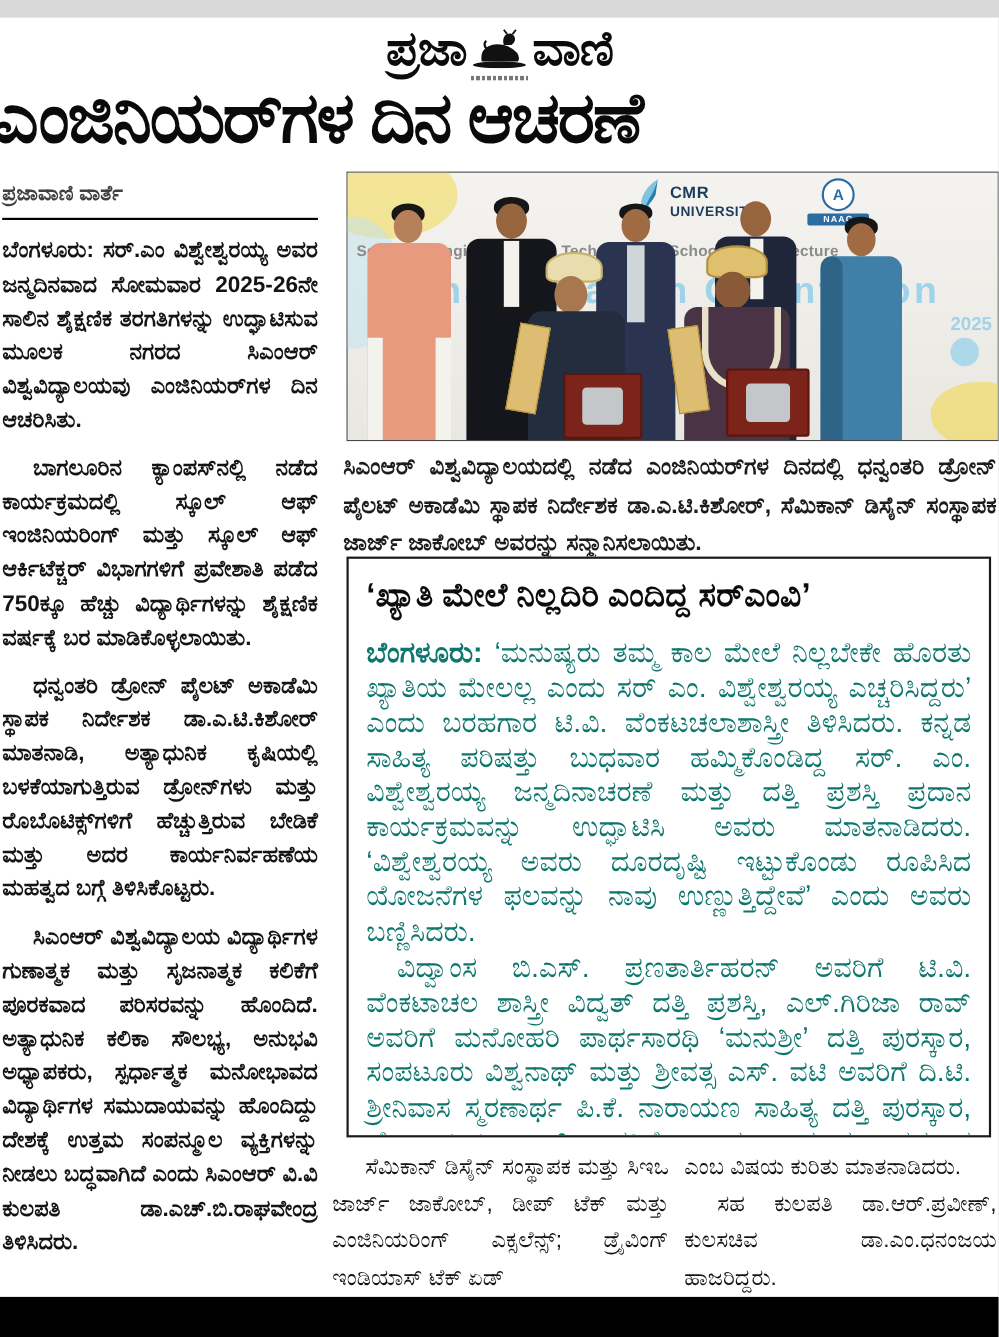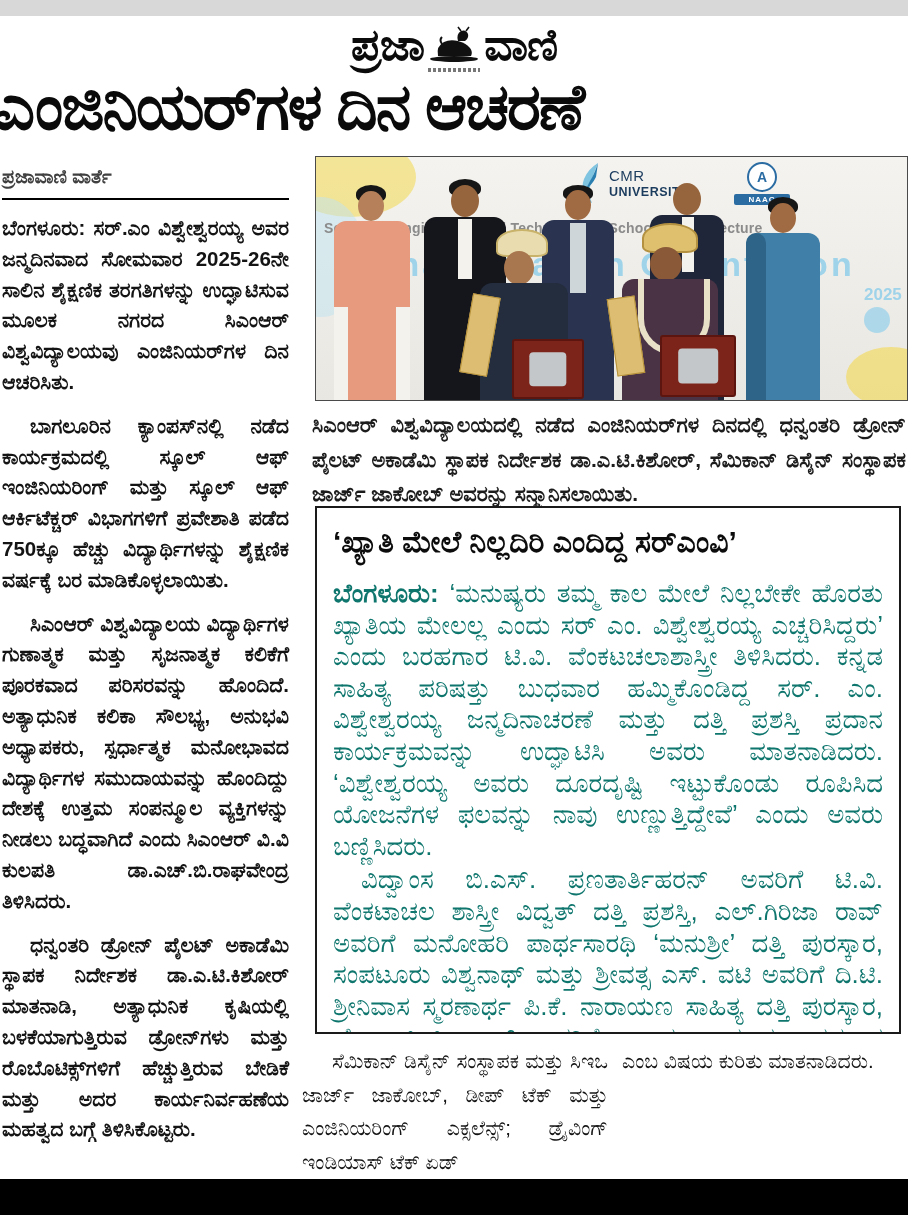--- a/index.html
+++ b/index.html
@@ -31,21 +31,21 @@
   .left-col p.indent{text-indent:28px;}
   .dateline{font-weight:800;}
   
   .photo{
     position:absolute;top:140px;left:315px;width:591px;height:243px;
     background:linear-gradient(#f4f3ef,#e9e7e2);
     border:1px solid #4a4a4a;overflow:hidden;
   }
   .blob{position:absolute;border-radius:50%;}
   .banner-university{position:absolute;top:11px;left:293px;color:#1c3c5e;line-height:1;}
-  .banner-university .l1{font-size:15px;font-weight:400;letter-spacing:.5px;}
+  .banner-university .l1{font-size:15px;font-weight:700;letter-spacing:.5px;}
   .banner-university .l2{font-size:12.5px;font-weight:800;letter-spacing:.5px;margin-top:3px;}
   .cmr-bird{position:absolute;top:4px;left:252px;width:36px;height:44px;}
   .naac{position:absolute;top:5px;left:418px;width:56px;text-align:center;}
   .naac-circle{width:26px;height:26px;margin:0 auto;border:2px solid #2b6ca3;border-radius:50%;
     font-size:14px;font-weight:800;color:#2b6ca3;line-height:26px;background:#fff;}
   .naac-ribbon{margin-top:2px;background:#2b6ca3;color:#fff;font-size:8px;font-weight:700;
     padding:1px 0;border-radius:2px;letter-spacing:1px;}
   .banner-schools{
     position:absolute;top:63px;left:8px;width:600px;white-space:nowrap;
     color:#8b8b8b;font-size:14px;font-weight:600;letter-spacing:.2px;
@@ -115,22 +115,22 @@
       <span class="masthead-word">ವಾಣಿ</span>
     </div>
   </div>
 
   <div class="headline">ಎಂಜಿನಿಯರ್‌ಗಳ ದಿನ ಆಚರಣೆ</div>
 
   <div class="left-col">
     <div class="byline">ಪ್ರಜಾವಾಣಿ ವಾರ್ತೆ</div>
     <p><span class="dateline">ಬೆಂಗಳೂರು:</span> <span>ಸರ್.ಎಂ ವಿಶ್ವೇಶ್ವರಯ್ಯ ಅವರ ಜನ್ಮದಿನವಾದ ಸೋಮವಾರ 2025-26ನೇ ಸಾಲಿನ ಶೈಕ್ಷಣಿಕ ತರಗತಿಗಳನ್ನು ಉದ್ಘಾಟಿಸುವ ಮೂಲಕ ನಗರದ ಸಿಎಂಆರ್ ವಿಶ್ವವಿದ್ಯಾಲಯವು ಎಂಜಿನಿಯರ್‌ಗಳ ದಿನ ಆಚರಿಸಿತು.</span></p>
     <p class="indent">ಬಾಗಲೂರಿನ ಕ್ಯಾಂಪಸ್‌ನಲ್ಲಿ ನಡೆದ ಕಾರ್ಯಕ್ರಮದಲ್ಲಿ ಸ್ಕೂಲ್ ಆಫ್ ಇಂಜಿನಿಯರಿಂಗ್ ಮತ್ತು ಸ್ಕೂಲ್ ಆಫ್ ಆರ್ಕಿಟೆಕ್ಚರ್ ವಿಭಾಗಗಳಿಗೆ ಪ್ರವೇಶಾತಿ ಪಡೆದ 750ಕ್ಕೂ ಹೆಚ್ಚು ವಿದ್ಯಾರ್ಥಿಗಳನ್ನು ಶೈಕ್ಷಣಿಕ ವರ್ಷಕ್ಕೆ ಬರ ಮಾಡಿಕೊಳ್ಳಲಾಯಿತು.</p>
+    <p class="indent">ಧನ್ವಂತರಿ ಡ್ರೋನ್ ಪೈಲಟ್ ಅಕಾಡೆಮಿ ಸ್ಥಾಪಕ ನಿರ್ದೇಶಕ ಡಾ.ಎ.ಟಿ.ಕಿಶೋರ್ ಮಾತನಾಡಿ, ಅತ್ಯಾಧುನಿಕ ಕೃಷಿಯಲ್ಲಿ ಬಳಕೆಯಾಗುತ್ತಿರುವ ಡ್ರೋನ್‌ಗಳು ಮತ್ತು ರೊಬೊಟಿಕ್ಸ್‌ಗಳಿಗೆ ಹೆಚ್ಚುತ್ತಿರುವ ಬೇಡಿಕೆ ಮತ್ತು ಅದರ ಕಾರ್ಯನಿರ್ವಹಣೆಯ ಮಹತ್ವದ ಬಗ್ಗೆ ತಿಳಿಸಿಕೊಟ್ಟರು.</p>
     <p class="indent">ಸಿಎಂಆರ್ ವಿಶ್ವವಿದ್ಯಾಲಯ ವಿದ್ಯಾರ್ಥಿಗಳ ಗುಣಾತ್ಮಕ ಮತ್ತು ಸೃಜನಾತ್ಮಕ ಕಲಿಕೆಗೆ ಪೂರಕವಾದ ಪರಿಸರವನ್ನು ಹೊಂದಿದೆ. ಅತ್ಯಾಧುನಿಕ ಕಲಿಕಾ ಸೌಲಭ್ಯ, ಅನುಭವಿ ಅಧ್ಯಾಪಕರು, ಸ್ಪರ್ಧಾತ್ಮಕ ಮನೋಭಾವದ ವಿದ್ಯಾರ್ಥಿಗಳ ಸಮುದಾಯವನ್ನು ಹೊಂದಿದ್ದು ದೇಶಕ್ಕೆ ಉತ್ತಮ ಸಂಪನ್ಮೂಲ ವ್ಯಕ್ತಿಗಳನ್ನು ನೀಡಲು ಬದ್ಧವಾಗಿದೆ ಎಂದು ಸಿಎಂಆರ್ ವಿ.ವಿ ಕುಲಪತಿ ಡಾ.ಎಚ್.ಬಿ.ರಾಘವೇಂದ್ರ ತಿಳಿಸಿದರು.</p>
-    <p class="indent">ಧನ್ವಂತರಿ ಡ್ರೋನ್ ಪೈಲಟ್ ಅಕಾಡೆಮಿ ಸ್ಥಾಪಕ ನಿರ್ದೇಶಕ ಡಾ.ಎ.ಟಿ.ಕಿಶೋರ್ ಮಾತನಾಡಿ, ಅತ್ಯಾಧುನಿಕ ಕೃಷಿಯಲ್ಲಿ ಬಳಕೆಯಾಗುತ್ತಿರುವ ಡ್ರೋನ್‌ಗಳು ಮತ್ತು ರೊಬೊಟಿಕ್ಸ್‌ಗಳಿಗೆ ಹೆಚ್ಚುತ್ತಿರುವ ಬೇಡಿಕೆ ಮತ್ತು ಅದರ ಕಾರ್ಯನಿರ್ವಹಣೆಯ ಮಹತ್ವದ ಬಗ್ಗೆ ತಿಳಿಸಿಕೊಟ್ಟರು.</p>
   </div>
 
   <div class="photo">
     
     <div class="blob" style="left:-30px;top:-20px;width:130px;height:80px;background:#f3d94e;opacity:.55;"></div>
     <div class="blob" style="left:-40px;top:40px;width:90px;height:120px;background:#bfe3f2;opacity:.5;"></div>
     <div class="blob" style="left:530px;top:190px;width:90px;height:60px;background:#f3d94e;opacity:.6;"></div>
     <div class="blob" style="left:548px;top:150px;width:26px;height:26px;background:#9ed3ea;opacity:.8;"></div>
 
     
@@ -216,17 +216,18 @@
     <div class="box-headline">‘ಖ್ಯಾತಿ ಮೇಲೆ ನಿಲ್ಲದಿರಿ ಎಂದಿದ್ದ ಸರ್‌ಎಂವಿ’</div>
     <p><span class="dateline">ಬೆಂಗಳೂರು:</span> <span>‘ಮನುಷ್ಯರು ತಮ್ಮ ಕಾಲ ಮೇಲೆ ನಿಲ್ಲಬೇಕೇ ಹೊರತು ಖ್ಯಾತಿಯ ಮೇಲಲ್ಲ ಎಂದು ಸರ್ ಎಂ. ವಿಶ್ವೇಶ್ವರಯ್ಯ ಎಚ್ಚರಿಸಿದ್ದರು’ ಎಂದು ಬರಹಗಾರ ಟಿ.ವಿ. ವೆಂಕಟಚಲಾಶಾಸ್ತ್ರೀ ತಿಳಿಸಿದರು. ಕನ್ನಡ ಸಾಹಿತ್ಯ ಪರಿಷತ್ತು ಬುಧವಾರ ಹಮ್ಮಿಕೊಂಡಿದ್ದ ಸರ್. ಎಂ. ವಿಶ್ವೇಶ್ವರಯ್ಯ ಜನ್ಮದಿನಾಚರಣೆ ಮತ್ತು ದತ್ತಿ ಪ್ರಶಸ್ತಿ ಪ್ರದಾನ ಕಾರ್ಯಕ್ರಮವನ್ನು ಉದ್ಘಾಟಿಸಿ ಅವರು ಮಾತನಾಡಿದರು. ‘ವಿಶ್ವೇಶ್ವರಯ್ಯ ಅವರು ದೂರದೃಷ್ಟಿ ಇಟ್ಟುಕೊಂಡು ರೂಪಿಸಿದ ಯೋಜನೆಗಳ ಫಲವನ್ನು ನಾವು ಉಣ್ಣುತ್ತಿದ್ದೇವೆ’ ಎಂದು ಅವರು ಬಣ್ಣಿಸಿದರು.</span></p>
     <p class="indent">ವಿದ್ವಾಂಸ ಬಿ.ಎಸ್. ಪ್ರಣತಾರ್ತಿಹರನ್ ಅವರಿಗೆ ಟಿ.ವಿ. ವೆಂಕಟಾಚಲ ಶಾಸ್ತ್ರೀ ವಿದ್ವತ್ ದತ್ತಿ ಪ್ರಶಸ್ತಿ, ಎಲ್.ಗಿರಿಜಾ ರಾವ್ ಅವರಿಗೆ ಮನೋಹರಿ ಪಾರ್ಥಸಾರಥಿ ‘ಮನುಶ್ರೀ’ ದತ್ತಿ ಪುರಸ್ಕಾರ, ಸಂಪಟೂರು ವಿಶ್ವನಾಥ್ ಮತ್ತು ಶ್ರೀವತ್ಸ ಎಸ್. ವಟಿ ಅವರಿಗೆ ದಿ.ಟಿ. ಶ್ರೀನಿವಾಸ ಸ್ಮರಣಾರ್ಥ ಪಿ.ಕೆ. ನಾರಾಯಣ ಸಾಹಿತ್ಯ ದತ್ತಿ ಪುರಸ್ಕಾರ, ವೇದಾ ಸಿ.ಬಿರಾದಾರ್ ಅವರಿಗೆ ರಾಜಸಭಾ ಭೂಷಣ ಕರ್ಪೂರ ಶ್ರೀನಿವಾಸರಾವ್ ದತ್ತಿ ಪುರಸ್ಕಾರ, ನೇತ್ರಾವತಿ ಜಿ. ಅವರಿಗೆ ಕರ್ಪೂರ ರಾಮರಾವ್ ಜನ್ಮ ಶತಾಬ್ದಿ ದತ್ತಿ ಪುರಸ್ಕಾರ ನೀಡಿ ಗೌರವಿಸಲಾಯಿತು.</p>
   </div>
 
   <div class="bottom-col" id="bottom-col-1">
     <p class="indent">ಸೆಮಿಕಾನ್ ಡಿಸೈನ್ ಸಂಸ್ಥಾಪಕ ಮತ್ತು ಸಿಇಒ ಜಾರ್ಜ್ ಜಾಕೋಬ್, ಡೀಪ್ ಟೆಕ್ ಮತ್ತು ಎಂಜಿನಿಯರಿಂಗ್ ಎಕ್ಸಲೆನ್ಸ್; ಡ್ರೈವಿಂಗ್ ಇಂಡಿಯಾಸ್ ಟೆಕ್ ಏಡ್</p>
   </div>
   <div class="bottom-col" id="bottom-col-2">
     <p>ಎಂಬ ವಿಷಯ ಕುರಿತು ಮಾತನಾಡಿದರು.</p>
+    <p class="indent">ಸಹ ಕುಲಪತಿ ಡಾ.ಆರ್.ಪ್ರವೀಣ್, ಕುಲಸಚಿವ ಡಾ.ಎಂ.ಧನಂಜಯ ಹಾಜರಿದ್ದರು.</p>
   </div>
 
   <div class="footer-bar"></div>
 
 </div>
 
 </body></html>

